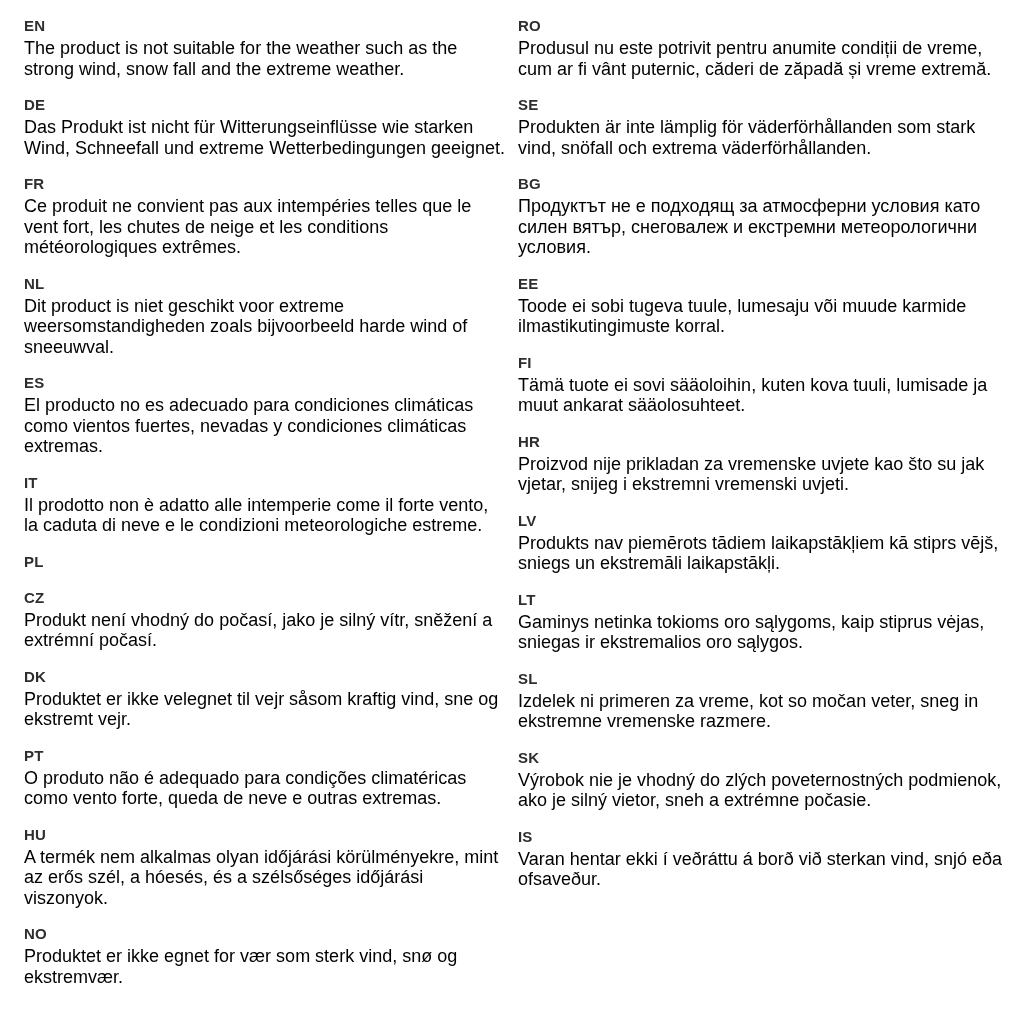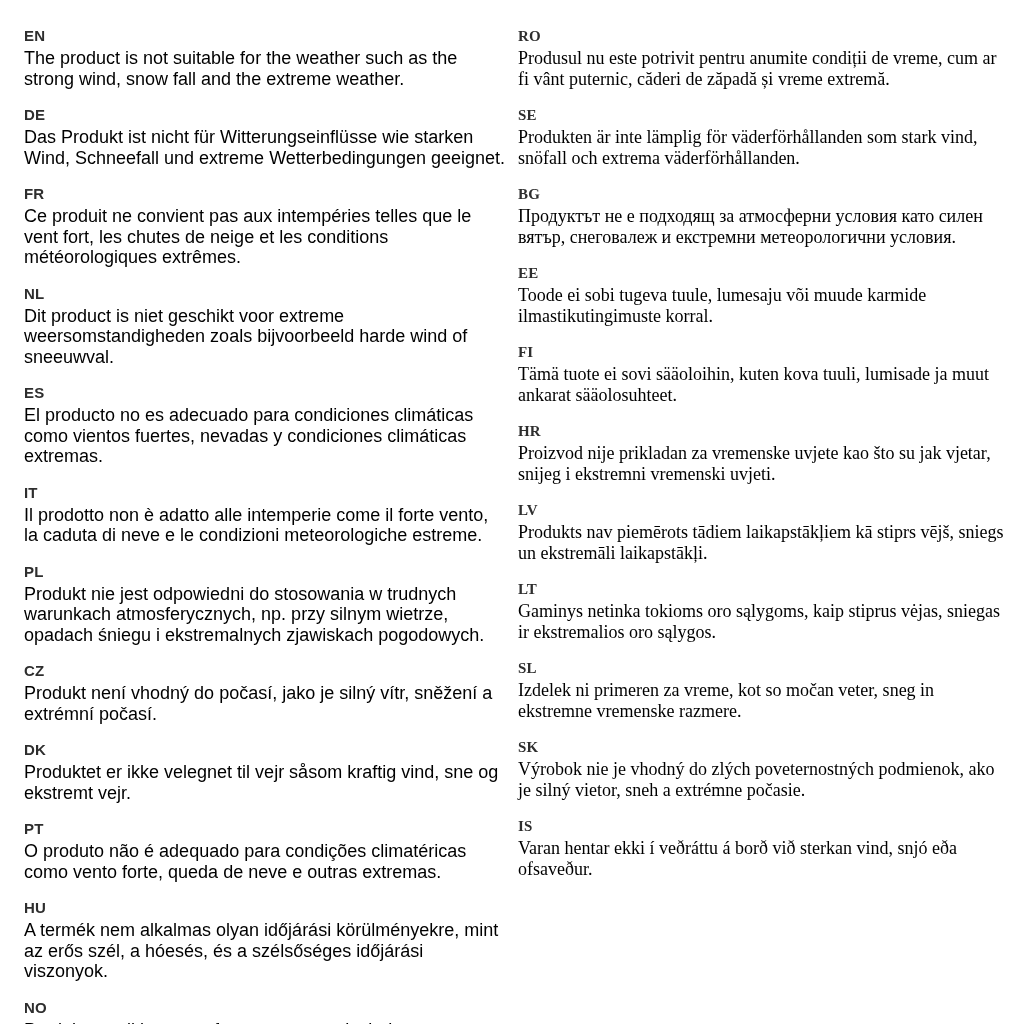--- a/index.html
+++ b/index.html
@@ -4,38 +4,37 @@
 <style>
   html, body {
     margin: 0;
     padding: 0;
     background: #ffffff;
   }
   .page {
     width: 1024px;
     height: 1024px;
     box-sizing: border-box;
-    padding: 26px 20px 0 24px;
+    padding: 16px 20px 0 24px;
     display: flex;
     gap: 12px;
     font-family: "Liberation Sans", sans-serif;
     color: #3d3d3d;
     background: #ffffff;
     overflow: hidden;
   }
   .col {
     box-sizing: border-box;
   }
   .col-left {
     width: 482px;
     flex: 0 0 482px;
   }
   .col-right {
     flex: 1 1 auto;
-    font-family: Liberation Serif, serif;
   }
   .entry {
     margin-bottom: 16px;
   }
   .code {
     font-weight: bold;
     font-size: 15px;
     line-height: 20px;
     color: #2e2e2e;
     margin-bottom: 2px;
@@ -72,21 +71,20 @@
       <div class="entry">
         <div class="code">ES</div>
         <div class="text">El producto no es adecuado para condiciones climáticas como vientos fuertes, nevadas y condiciones climáticas extremas.</div>
       </div>
       <div class="entry">
         <div class="code">IT</div>
         <div class="text">Il prodotto non è adatto alle intemperie come il forte vento, la caduta di neve e le condizioni meteorologiche estreme.</div>
       </div>
       <div class="entry">
         <div class="code">PL</div>
-        <div class="text">Produkt nie jest odpowiedni do stosowania w trudnych warunkach atmosferycznych, np. przy silnym wietrze, opadach śniegu i ekstremalnych zjawiskach pogodowych.</div>
       </div>
       <div class="entry">
         <div class="code">CZ</div>
         <div class="text">Produkt není vhodný do počasí, jako je silný vítr, sněžení a extrémní počasí.</div>
       </div>
       <div class="entry">
         <div class="code">DK</div>
         <div class="text">Produktet er ikke velegnet til vejr såsom kraftig vind, sne og ekstremt vejr.</div>
       </div>
       <div class="entry">

